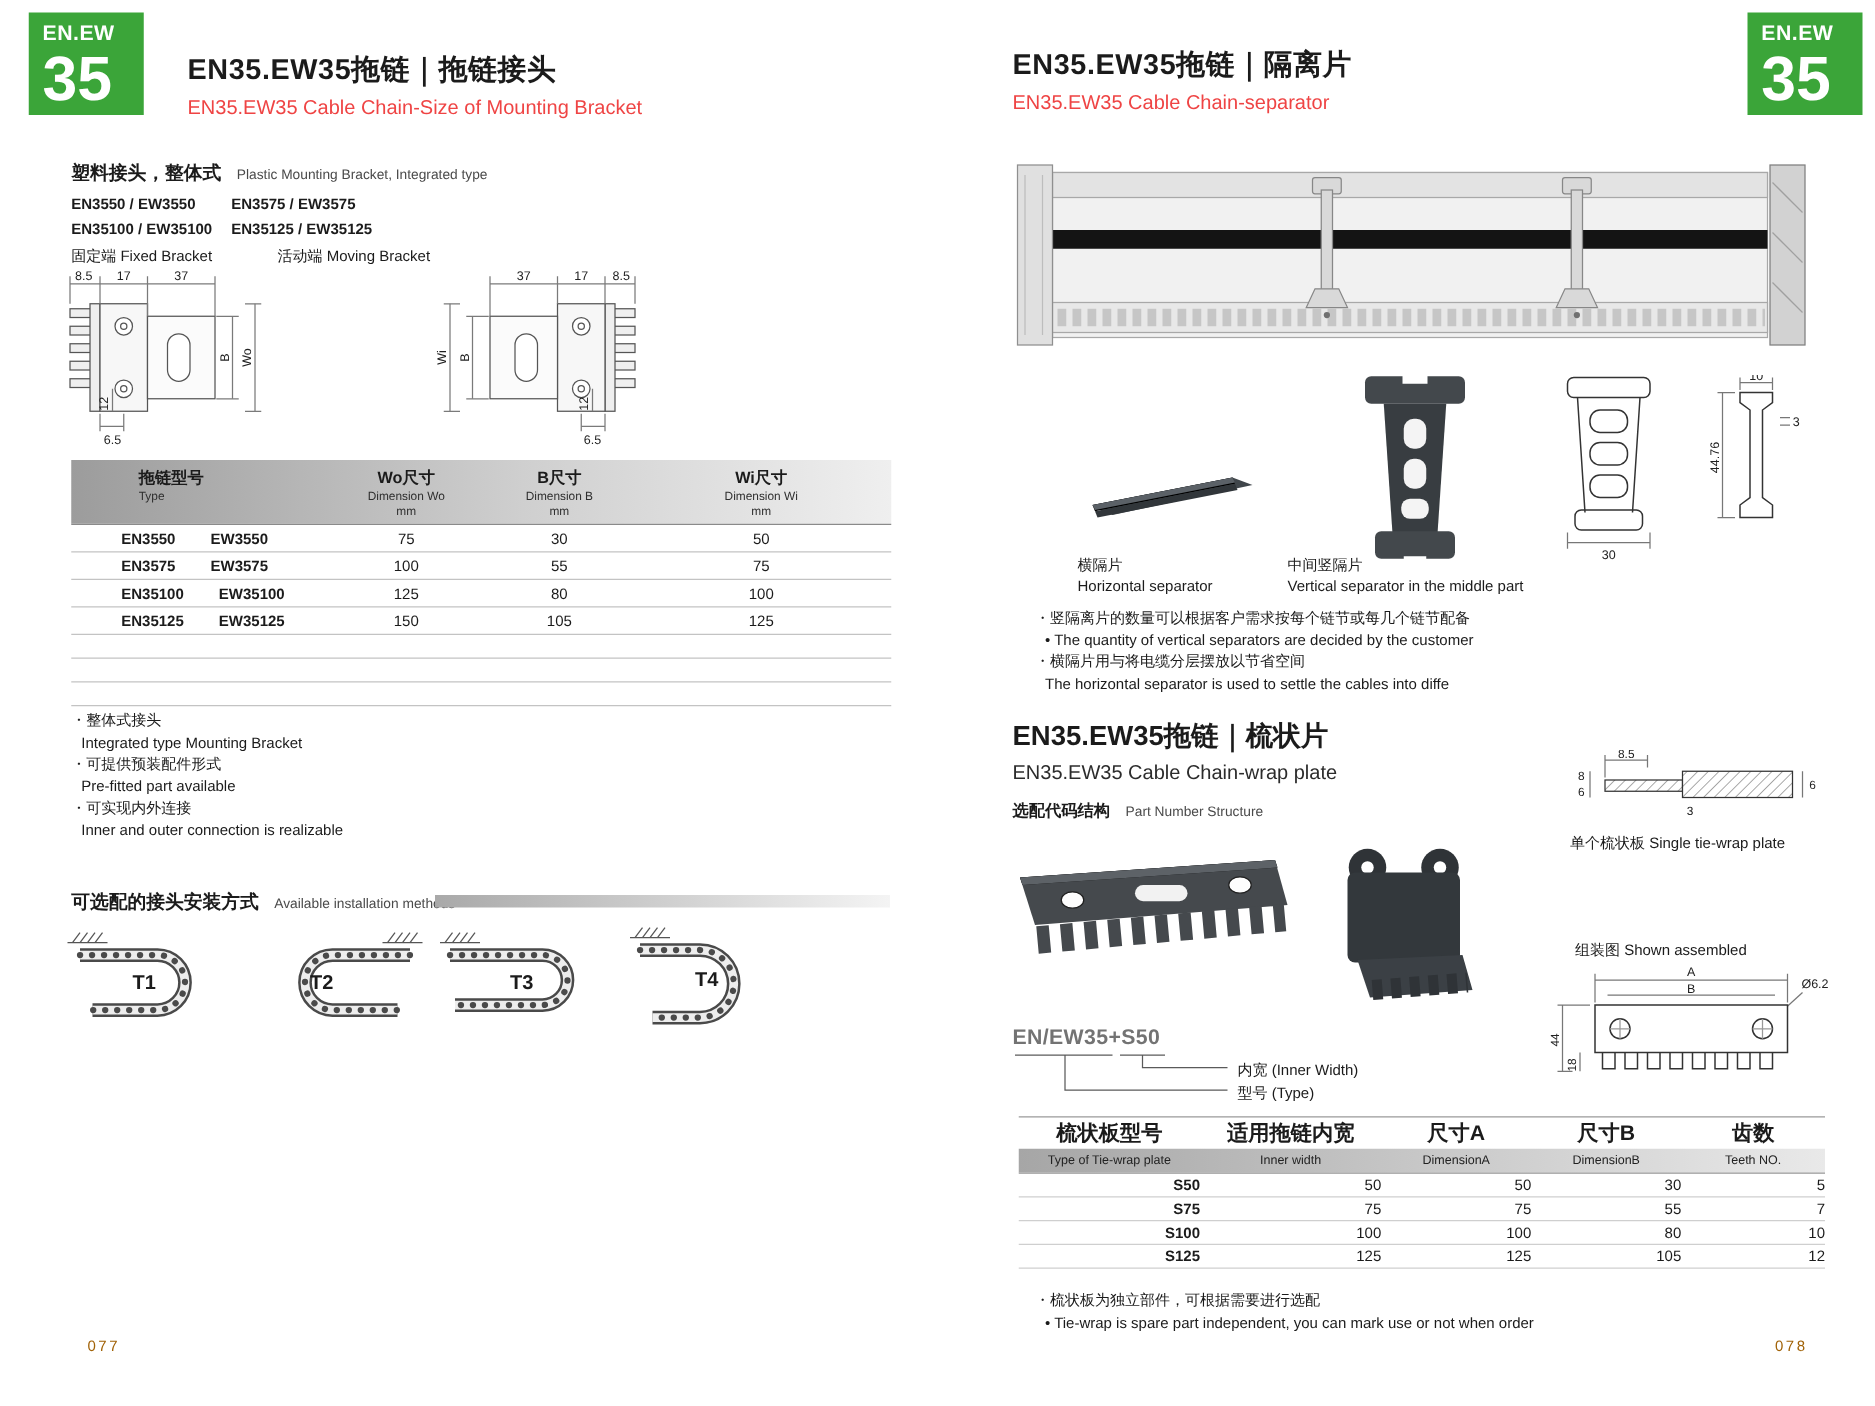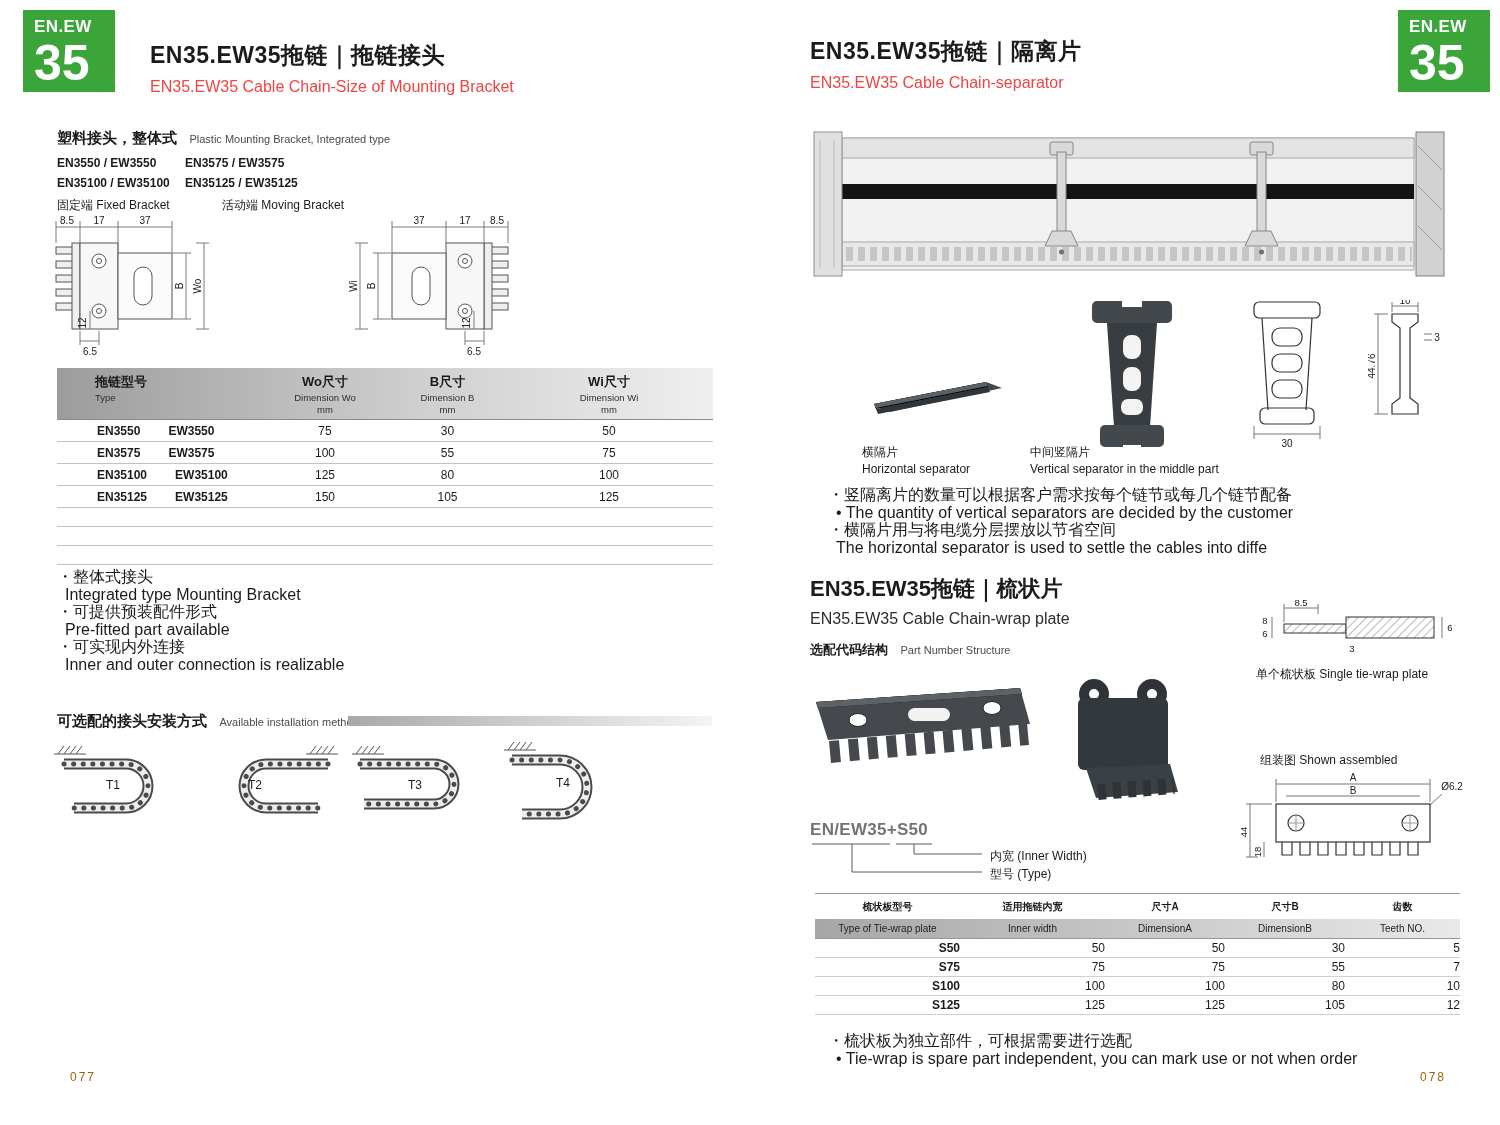--- a/index.html
+++ b/index.html
@@ -27,36 +27,36 @@
   .blabel{font-size:12px}
   .gbar{height:10px;background:linear-gradient(90deg,#a9a9a9,#f4f4f4)}
 
   
   .ltable{width:656px;font-size:12px}
   .lthead{display:grid;grid-template-columns:203px 130px 115px 208px;
           background:linear-gradient(90deg,#9c9c9c,#cfcfcf 55%,#efefef);
           padding:5px 0 4px;border-bottom:1px solid #8a8a8a}
   .lthead .cn{font-size:13px;font-weight:700}
   .lthead .en{font-size:9.5px;color:#2e2e2e;margin-top:1px}
-  .lthead .c1{padding-left:38px}
+  .lthead .c1{padding-left:54px}
   .lthead .cc{text-align:center}
   .ltrow{display:grid;grid-template-columns:203px 130px 115px 208px;height:22px;line-height:22px;
          border-bottom:1px solid #c3c3c3;text-align:center}
   .ltrow .c1{display:flex;gap:28px;text-align:left;padding-left:40px;font-weight:700}
   .ltrow.empty{height:19px}
 
-  .bull{font-size:16px;line-height:17.5px}
+  .bull{font-size:12px;line-height:17.5px}
   .bull .enl{padding-left:8px}
 
-  .tlabel{font-size:12px;font-weight:400}
+  .tlabel{font-size:16px;font-weight:700}
 
   
   .rtable{width:645px}
   .rthead1{display:grid;grid-template-columns:145px 145px 120px 120px 115px;height:26px;line-height:26px;
-           font-size:10px;font-weight:700;text-align:center;border-top:1px solid #9a9a9a}
+           font-size:17px;font-weight:700;text-align:center;border-top:1px solid #9a9a9a}
   .rthead2{display:grid;grid-template-columns:145px 145px 120px 120px 115px;height:20px;line-height:20px;
            font-size:10px;text-align:center;background:linear-gradient(90deg,#a6a6a6,#e9e9e9);
            border-bottom:1px solid #979797;color:#222}
   .rtrow{display:grid;grid-template-columns:145px 145px 120px 120px 115px;height:19px;line-height:19px;
          font-size:12px;text-align:right;border-bottom:1px solid #cfcfcf}
   .rtrow .t{font-weight:700}
 
   .code{font-size:17px;font-weight:700;color:#737373;letter-spacing:.3px}
   .codelbl{font-size:12px}
   .cap{font-size:12px;text-align:left;line-height:17px}

